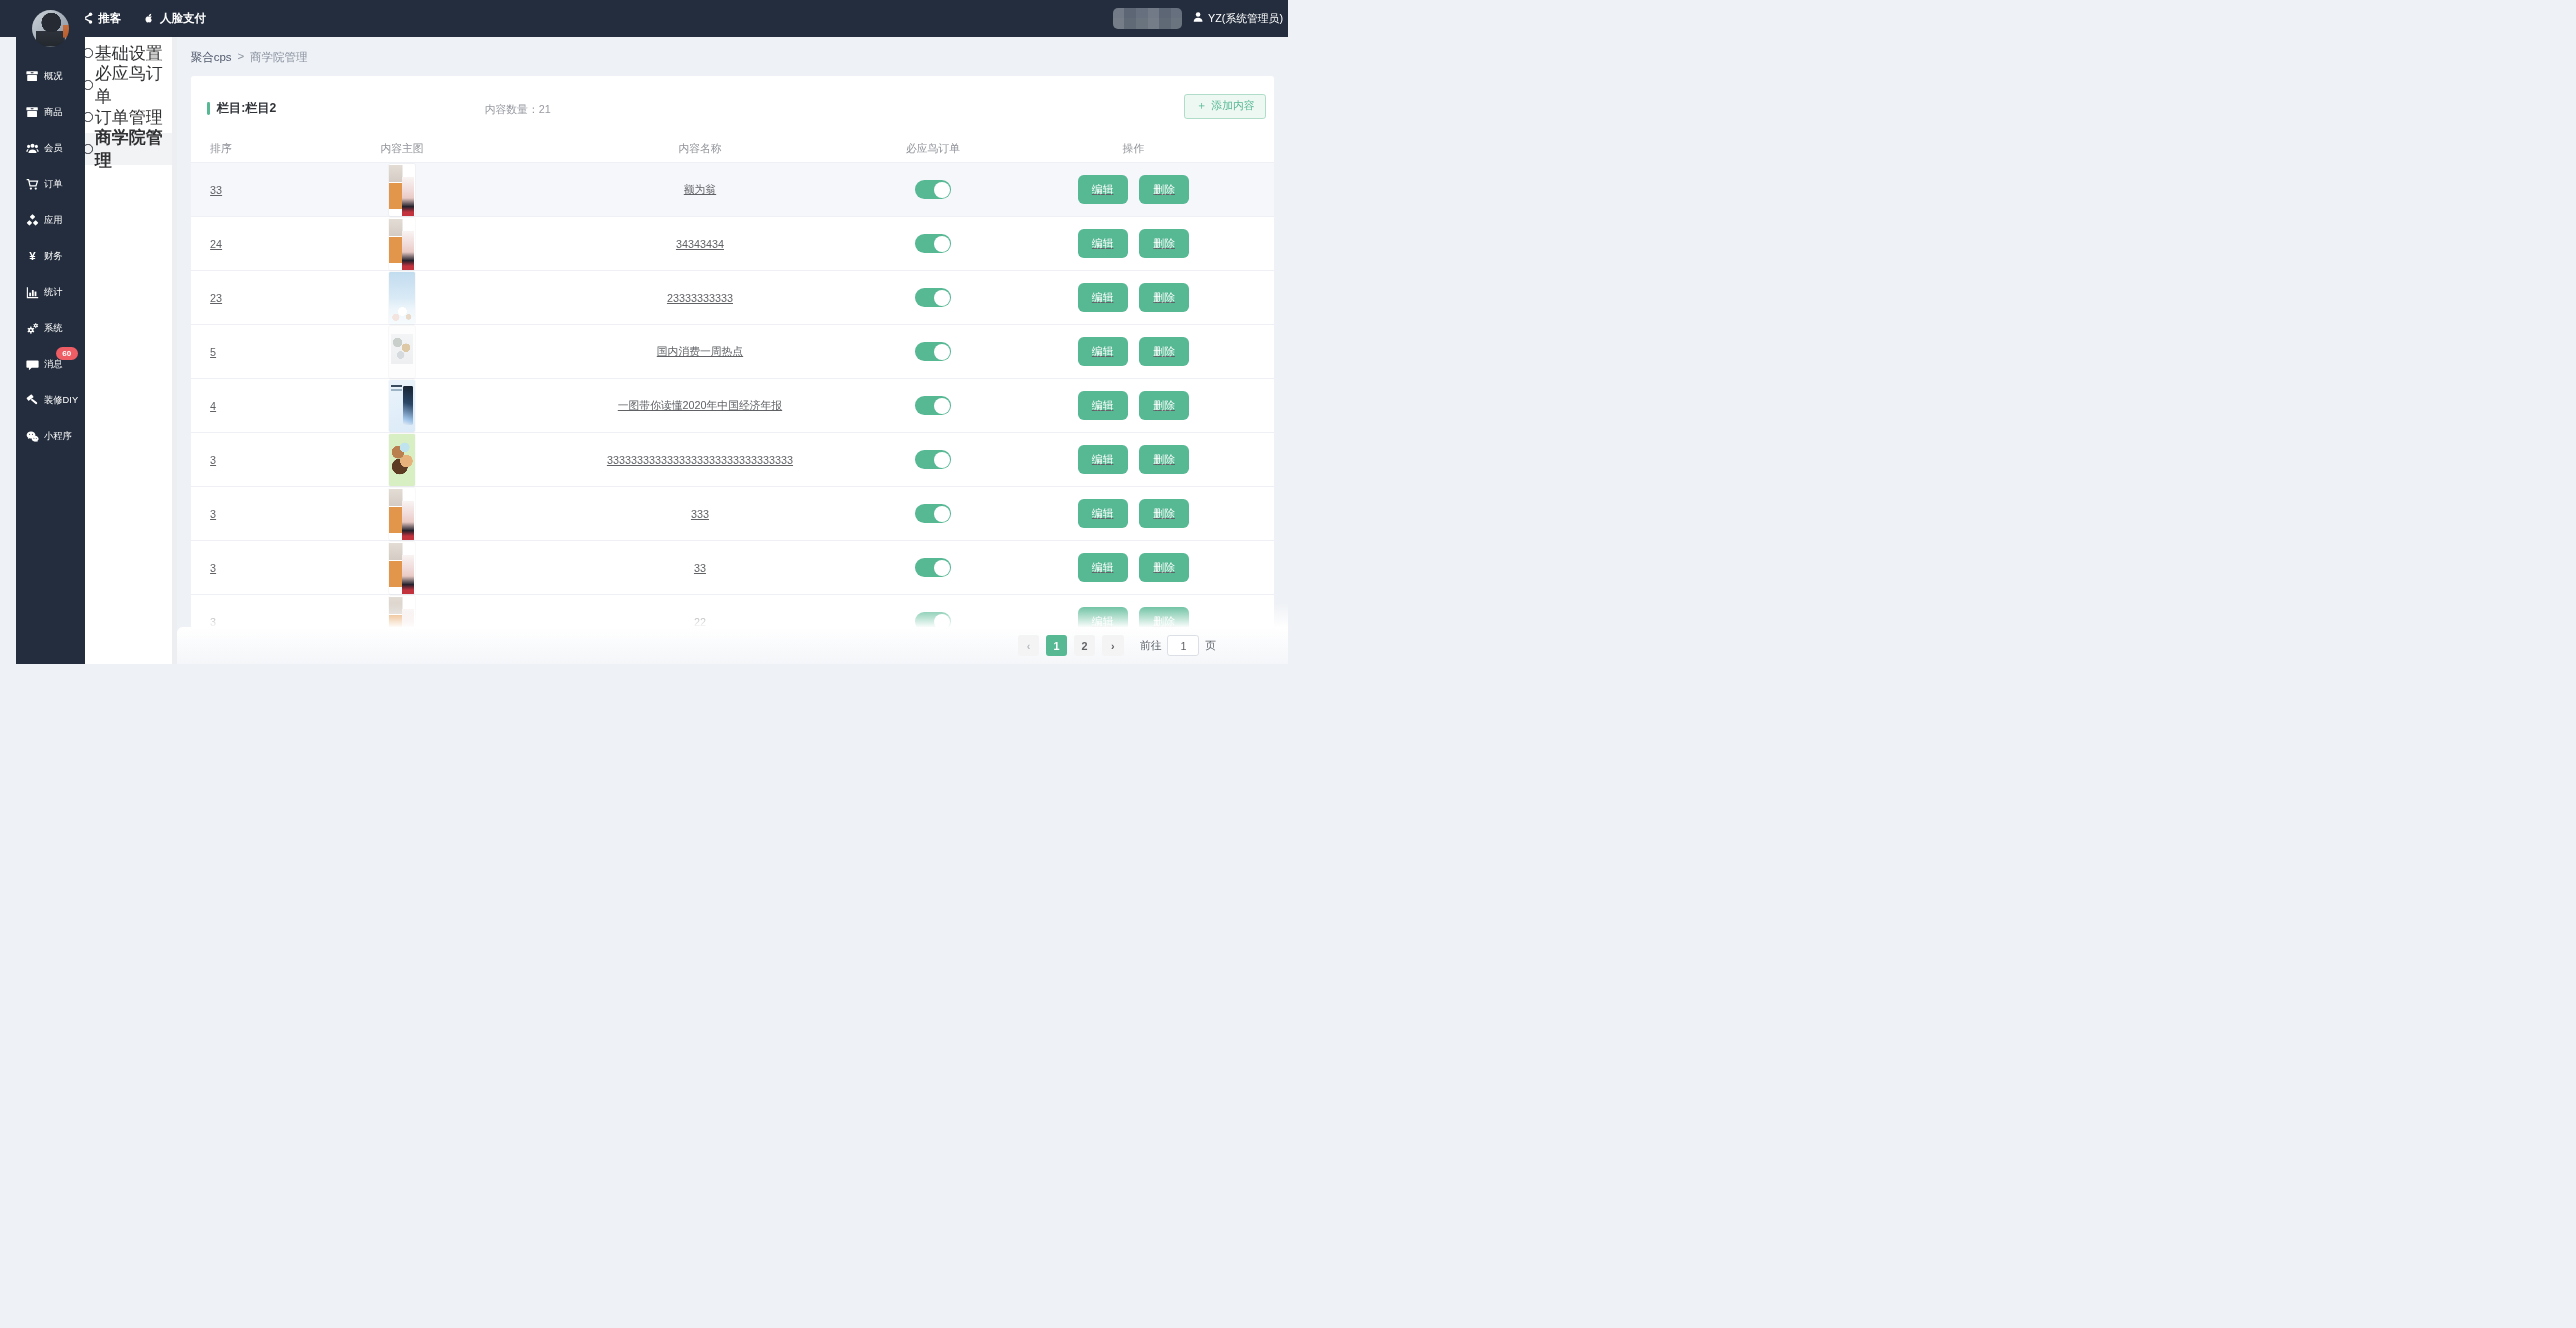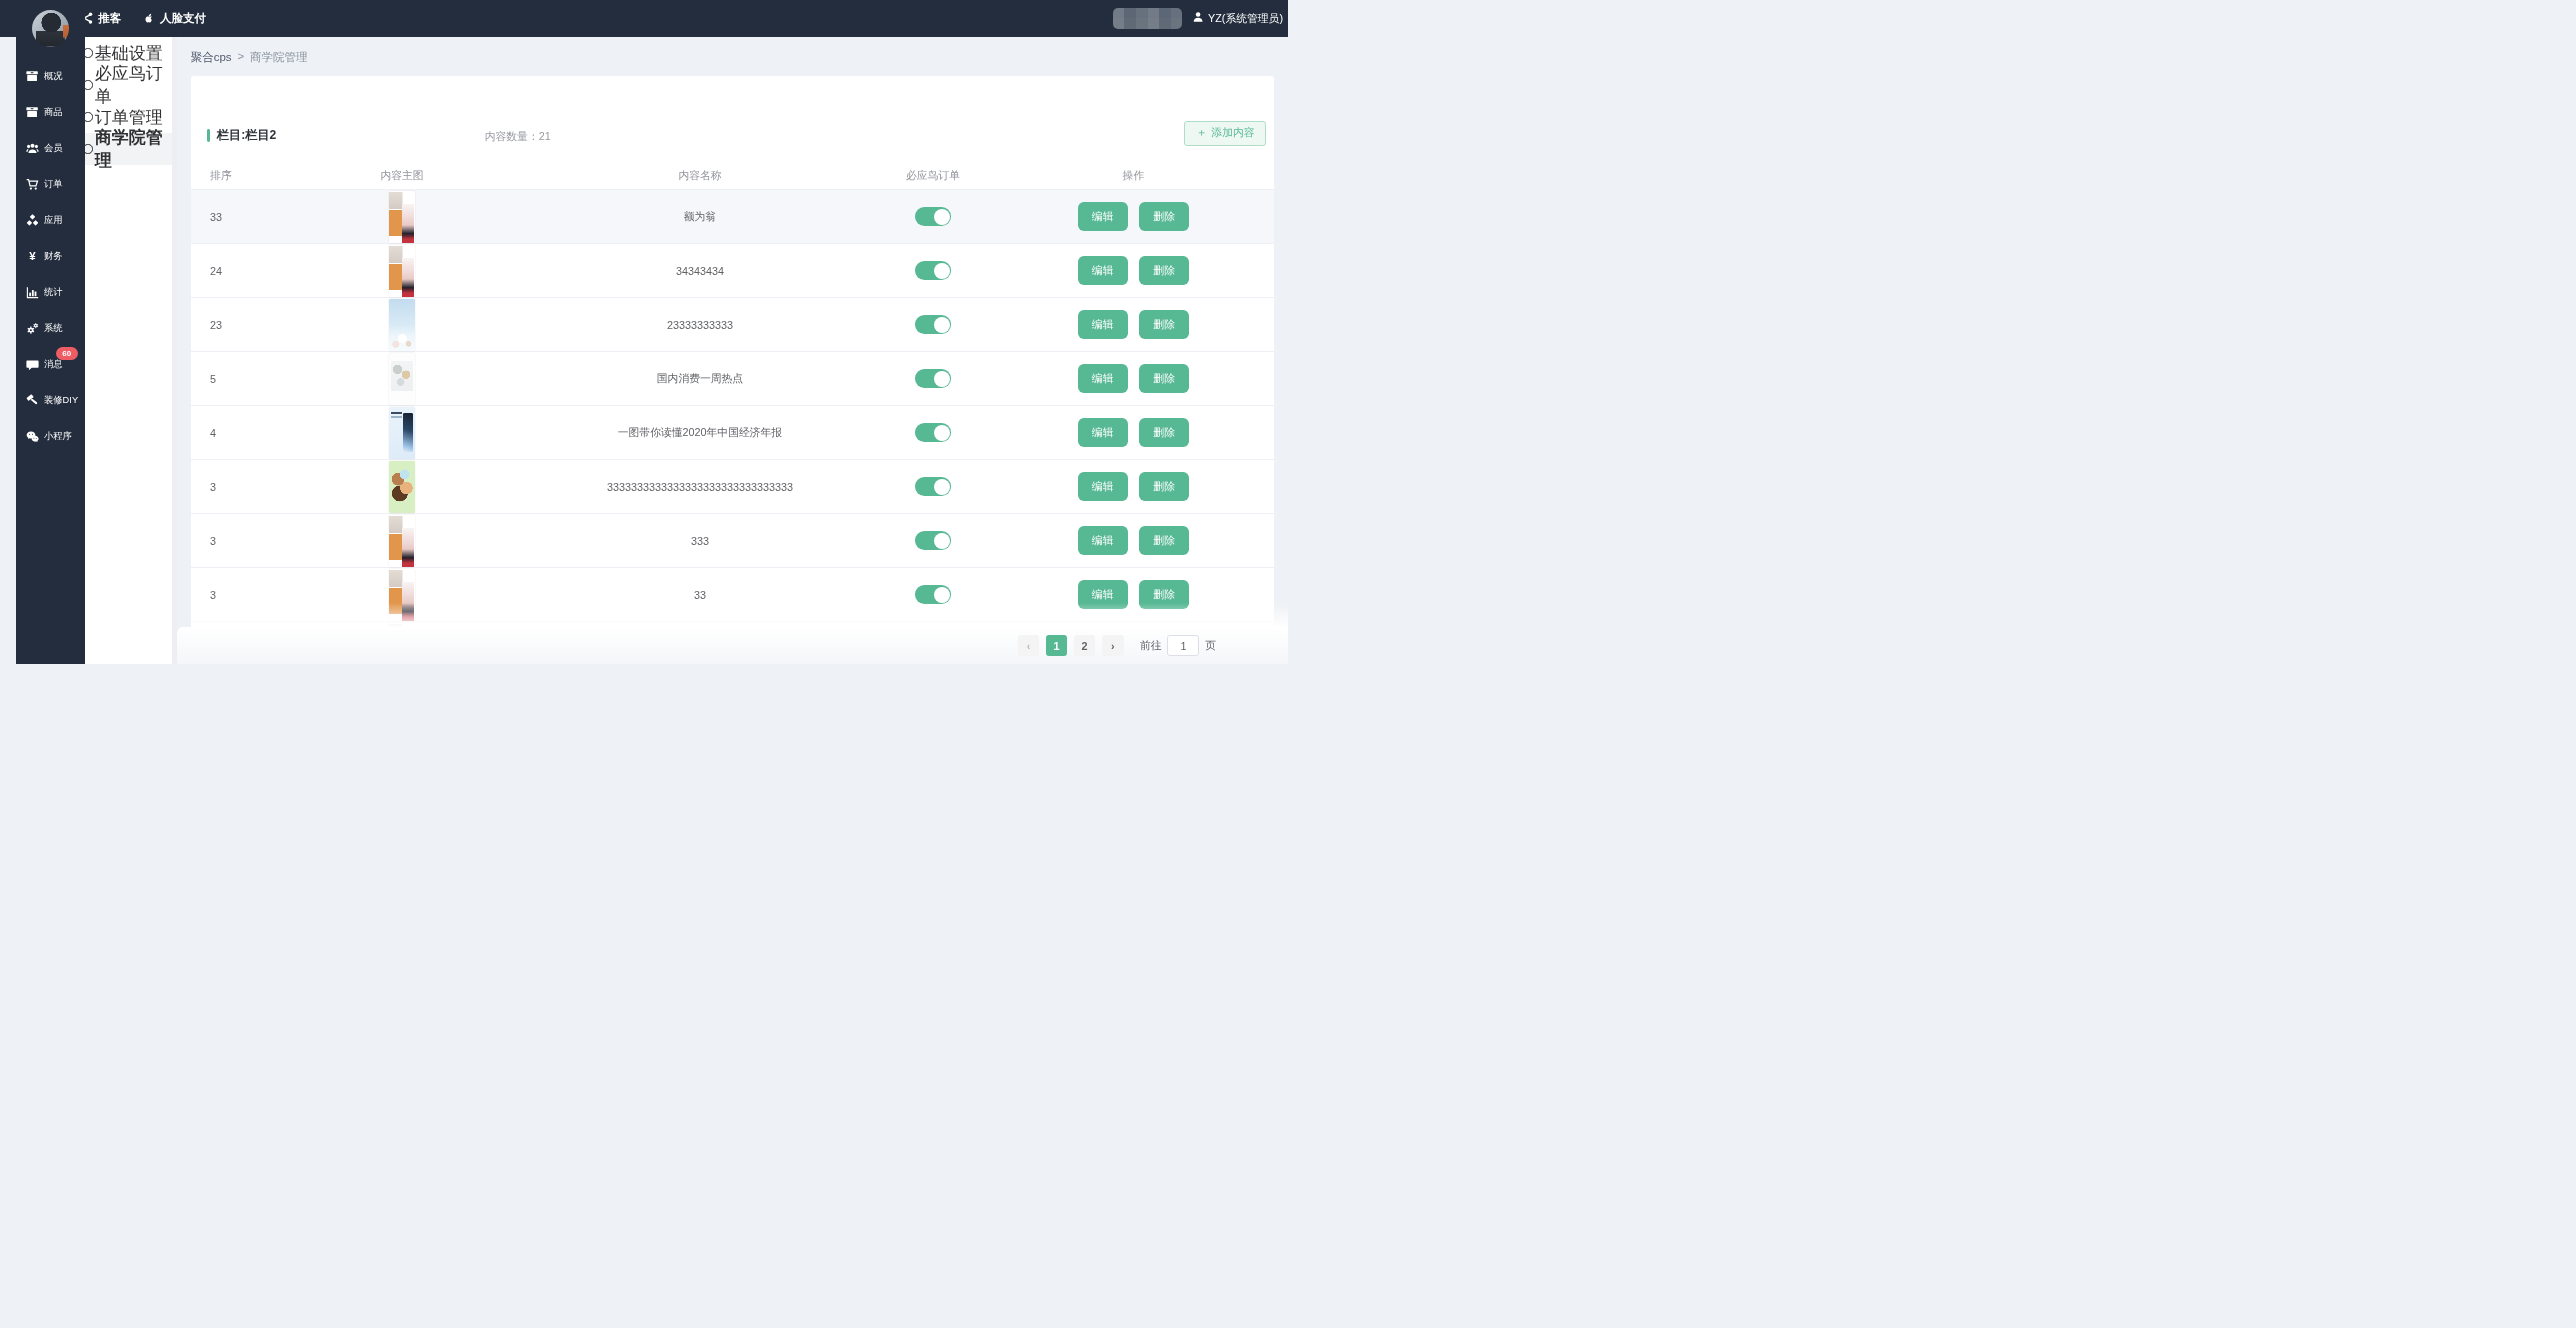--- a/index.html
+++ b/index.html
@@ -42,33 +42,33 @@
   .sub-item.active { background:#f2f3f5; font-weight:bold; }
 
   
   .main { position:absolute; left:177px; top:37px; right:0; bottom:0; background:#eef1f5; overflow:hidden; }
   .breadcrumb { position:absolute; left:13.7px; top:13px; font-size:11.5px; display:flex; gap:5.8px; }
   .bc-first { color:#515a6e; }
   .bc-sep { color:#8a93a0; }
   .bc-last { color:#8a93a0; }
 
   .card { position:absolute; left:13.7px; right:13.7px; top:39px; bottom:0; background:#fff; border-radius:2.9px 2.9px 0 0; }
-  .card-header { position:relative; height:60px;margin-top:27px; }
+  .card-header { position:relative; height:60px; }
   .panel-title { position:absolute; left:16px; top:24px; display:flex; align-items:center; gap:7.2px; }
   .title-bar { width:2.9px; height:13px; border-radius:1.4px; background:#57b894; }
   .title-text { font-size:12.2px; font-weight:bold; color:#2f3338; }
   .count-wrap { position:absolute; left:294px; top:27px; font-size:10.8px; color:#989aa2; }
   .add-btn { position:absolute; right:8px; top:18px; height:24.5px; padding:0 10.8px; background:#edf8f3; border:0.7px solid #b0ddc9; border-radius:2.9px; color:#57b894; font-size:10.8px; display:flex; align-items:center; gap:4.3px; cursor:pointer; font-family:inherit; }
 
   
   .grid-row { display:grid; grid-template-columns:8% 23% 32% 11% 26%; align-items:center; }
   .thead { height:27px; color:#909399; font-size:10.8px; border-bottom:0.7px solid #eef0f5; }
   .th, .td { text-align:center; }
   .th:first-child, .td.c-sort { text-align:left; padding-left:19.4px; }
-  .trow { height:54px; border-bottom:0.7px solid #eef0f5; font-size:10.8px; color:#606266; }
+  .trow { height:54px; border-bottom:0.7px solid #eef0f5; font-size:10.8px; color:#606266;text-decoration:underline; }
   .trow:first-child { background:#f5f7fa; }
   .td.c-thumb { display:flex; justify-content:center; }
   .td.c-switch { display:flex; justify-content:center; }
   .td.c-ops { display:flex; justify-content:center; gap:11.5px; }
 
   .thumb { width:26px; height:52px; border-radius:1.4px; position:relative; overflow:hidden; background:#fff; box-shadow:0 0 0 0.7px rgba(0,0,0,.04); }
   .thumb.fashion { background:linear-gradient(180deg,#e3dcd5 0%,#d4ccc4 58%,#fff 59%) 4% 6%/52% 56% no-repeat, #fff; }
   .thumb.fashion::before { content:""; position:absolute; left:0; top:38%; width:60%; height:50%; background:#e2964c; }
   .thumb.fashion::after { content:""; position:absolute; right:0.7px; top:25%; width:46%; height:75%;
     background:linear-gradient(180deg,#f8f4f3 0%,#f0dbda 34%,#e9cac5 54%,#23202b 76%,#c2333e 90%); }

